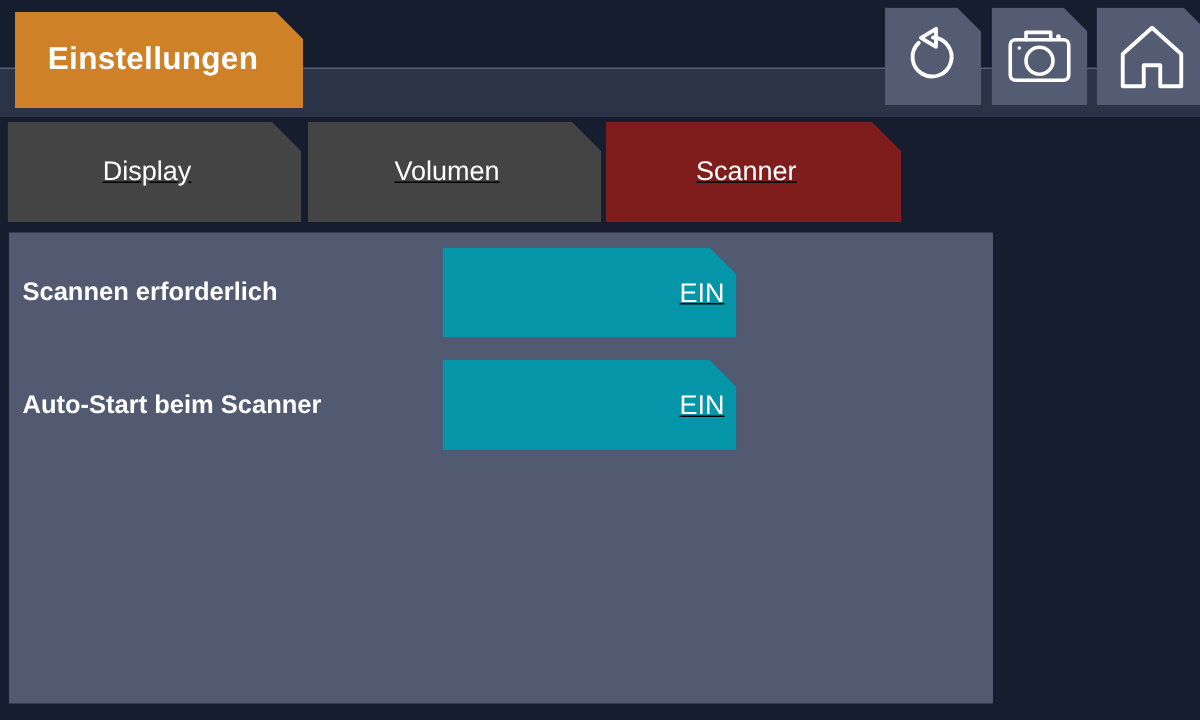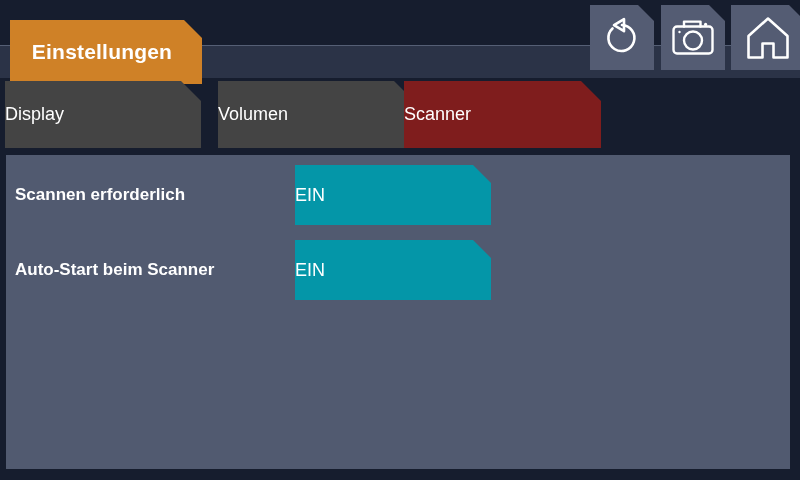--- a/index.html
+++ b/index.html
@@ -49,21 +49,20 @@
     left: 10px; top: 8px;
     width: 192px; height: 64px;
     background: #cf8127;
     -webkit-clip-path: polygon(0 0, calc(100% - 18px) 0, 100% 18px, 100% 100%, 0 100%);
     clip-path: polygon(0 0, calc(100% - 18px) 0, 100% 18px, 100% 100%, 0 100%);
     display: flex;
     align-items: center;
     justify-content: center;
     box-sizing: border-box;
     padding-right: 8px;
-    margin-top: 12px;
   }
   .title-tab-label {
     color: #ffffff;
     font-size: 21px;
     font-weight: bold;
     letter-spacing: 0.2px;
   }
 
   
   .icon-btn {
@@ -86,36 +85,38 @@
   
   .tab {
     position: absolute;
     top: 81px;
     height: 67px;
     background: #444444;
     -webkit-clip-path: polygon(0 0, calc(100% - 20px) 0, 100% 20px, 100% 100%, 0 100%);
     clip-path: polygon(0 0, calc(100% - 20px) 0, 100% 20px, 100% 100%, 0 100%);
     display: flex;
     align-items: center;
+    justify-content: center;
     box-sizing: border-box;
     padding-right: 10px;
+    text-decoration: underline;
   }
   .tab-label {
     color: #ffffff;
     font-size: 18px;
   }
   .tab.t0 { left: 5px;   width: 196px; }
-  .tab.t1 { left: 218px; width: 196px; }
+  .tab.t1 { left: 205px; width: 196px; }
   .tab.t2 { left: 404px; width: 197px; background: #7f1d1d; }
 
   
   .content-panel {
     position: absolute;
     left: 6px; top: 155px;
-    width: 784px; height: 314px;
+    width: 656px; height: 314px;
     background: #515a70;
   }
 
   .row {
     position: absolute;
     left: 0;
     width: 100%;
     height: 60px;
   }
   .row.r0 { top: 10px; }
@@ -137,23 +138,24 @@
     position: absolute;
     left: 289px;
     top: 0;
     width: 196px;
     height: 60px;
     background: #0496a8;
     -webkit-clip-path: polygon(0 0, calc(100% - 18px) 0, 100% 18px, 100% 100%, 0 100%);
     clip-path: polygon(0 0, calc(100% - 18px) 0, 100% 18px, 100% 100%, 0 100%);
     display: flex;
     align-items: center;
-    justify-content: flex-start;
+    justify-content: flex-end;
     box-sizing: border-box;
     padding-right: 8px;
+    text-decoration: underline;
   }
   .toggle-btn-label {
     color: #ffffff;
     font-size: 18px;
   }
 </style>
 </head>
 <body>
 
 <div id="screen">

